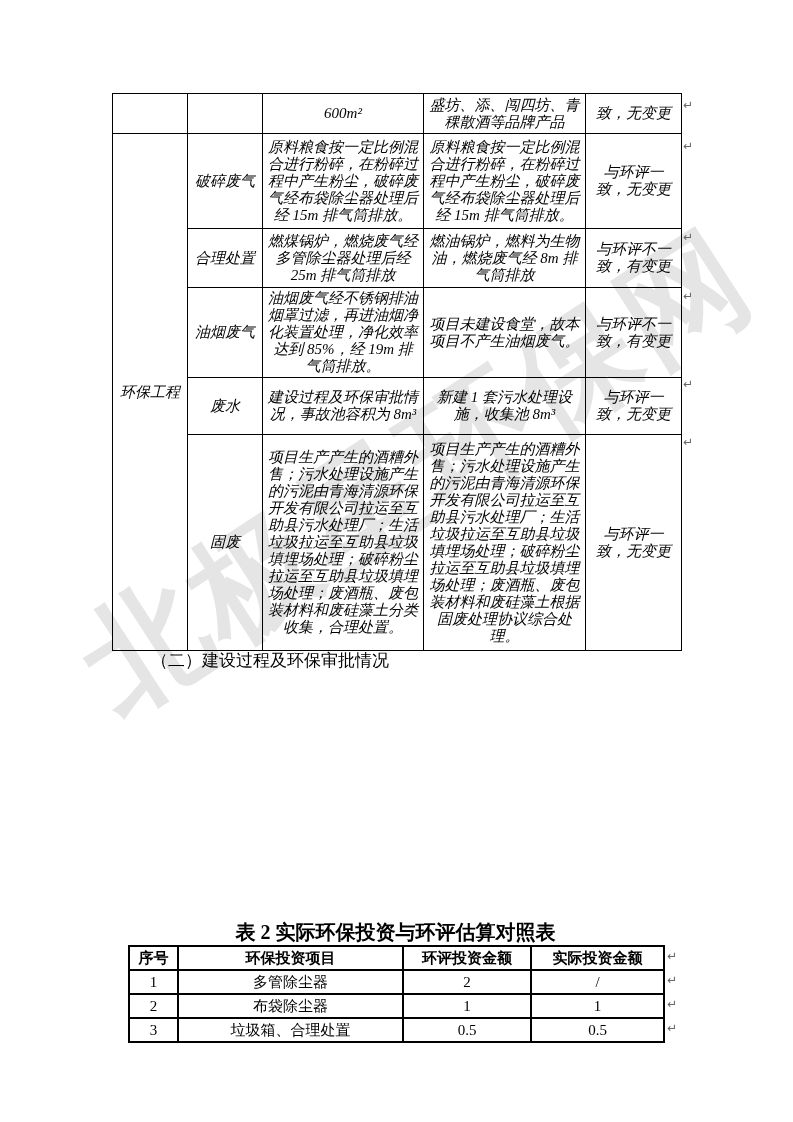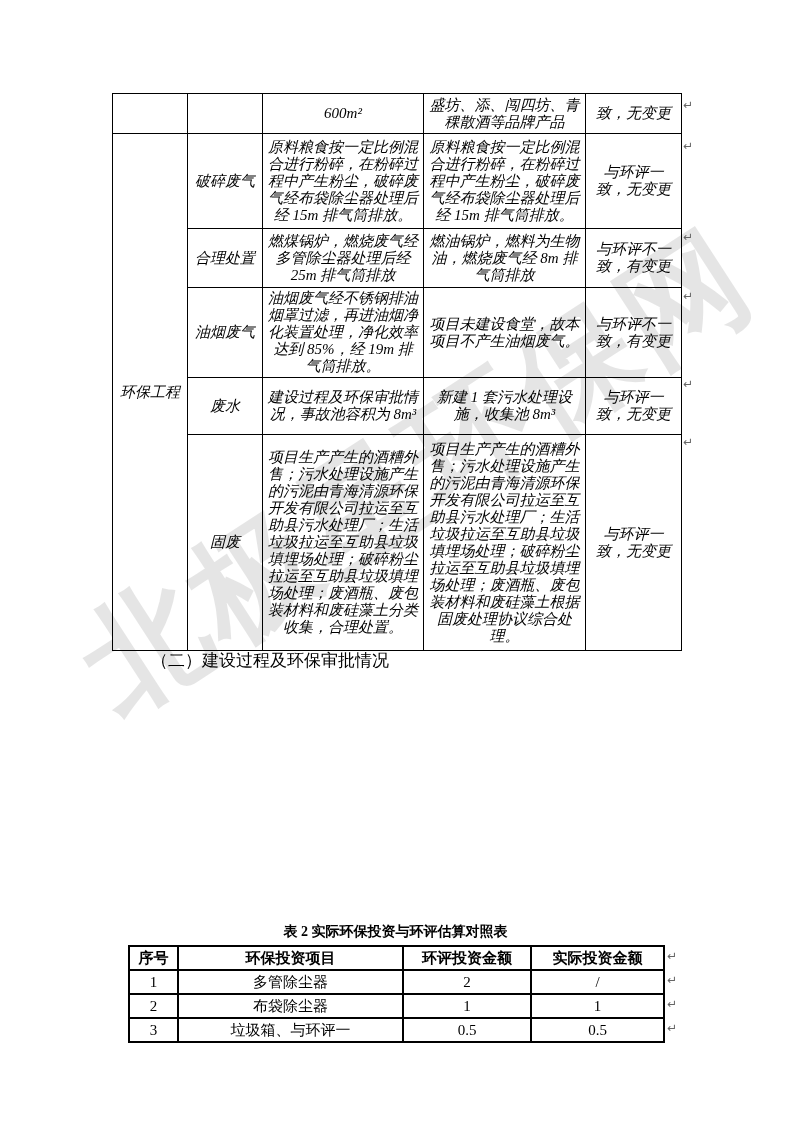--- a/index.html
+++ b/index.html
@@ -28,21 +28,21 @@
   td.concl { white-space:pre-line; }
   
   .textblock {
     position:absolute; left:114px; top:642px; width:566px;
     font-size:17px; line-height:31px; text-align:justify;
   }
   .textblock p { margin:3px; text-indent:34px; }
   
   .t2-title {
     position:absolute; left:128px; top:921px; width:535px;
-    text-align:center; font-weight:bold; font-size:14px; line-height:22px;
+    text-align:center; font-weight:bold; font-size:20px; line-height:22px;
   }
   table.t2 {
     position:absolute; left:128px; top:945px;
     border-collapse:collapse; table-layout:fixed;
   }
   table.t2 td, table.t2 th {
     border:2px solid #000; text-align:center; vertical-align:middle;
     font-size:15px; line-height:17px; padding:1px 3px; overflow:hidden;
   }
   table.t2 th { font-weight:bold; }
@@ -141,21 +141,21 @@
         <td>/</td>
       </tr>
       <tr style="height:24px">
         <td>2</td>
         <td>布袋除尘器</td>
         <td>1</td>
         <td>1</td>
       </tr>
       <tr style="height:24px">
         <td>3</td>
-        <td>垃圾箱、与环评一</td>
+        <td>垃圾箱、合理处置</td>
         <td>0.5</td>
         <td>0.5</td>
       </tr>
     </tbody>
   </table>
 
   <span class="pmark" style="left:683px; top:99px">↵</span>
   <span class="pmark" style="left:683px; top:140px">↵</span>
   <span class="pmark" style="left:683px; top:231px">↵</span>
   <span class="pmark" style="left:683px; top:290px">↵</span>

